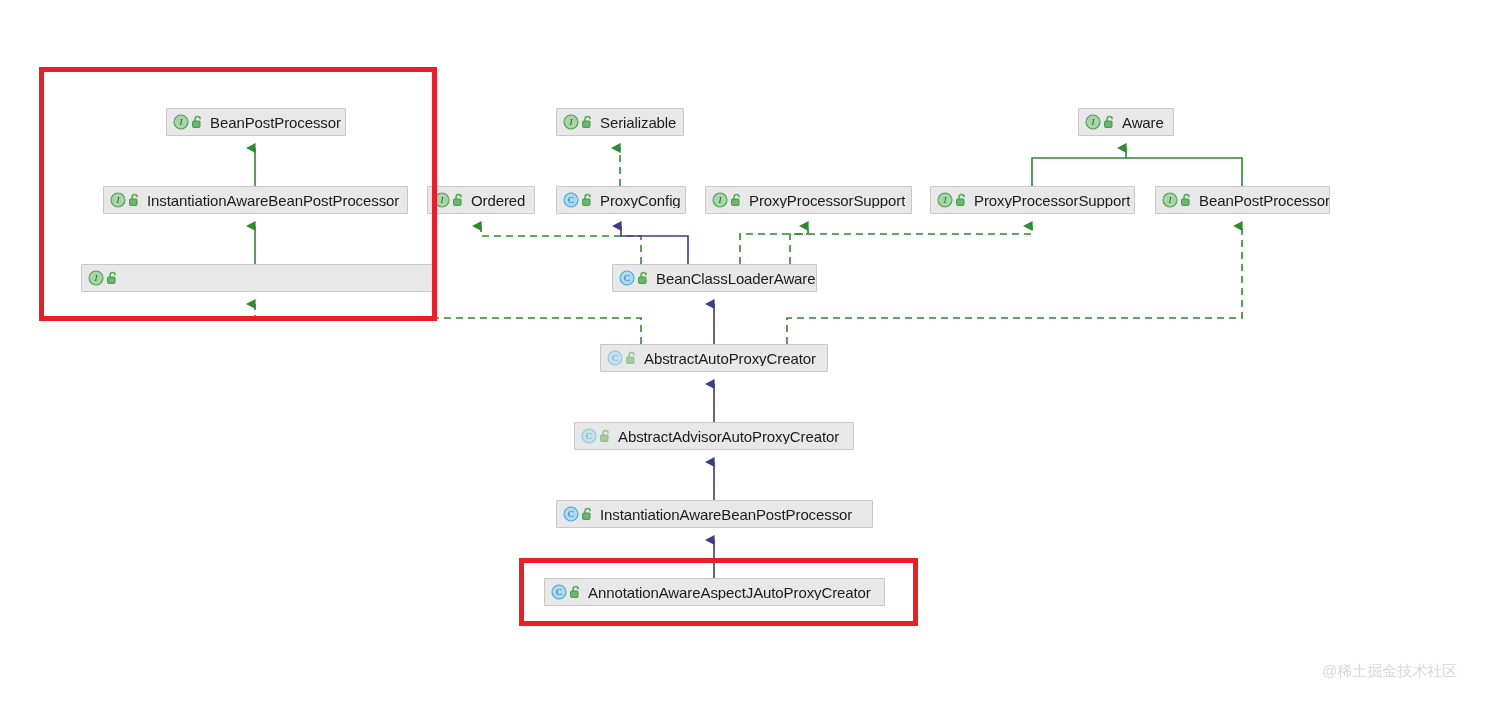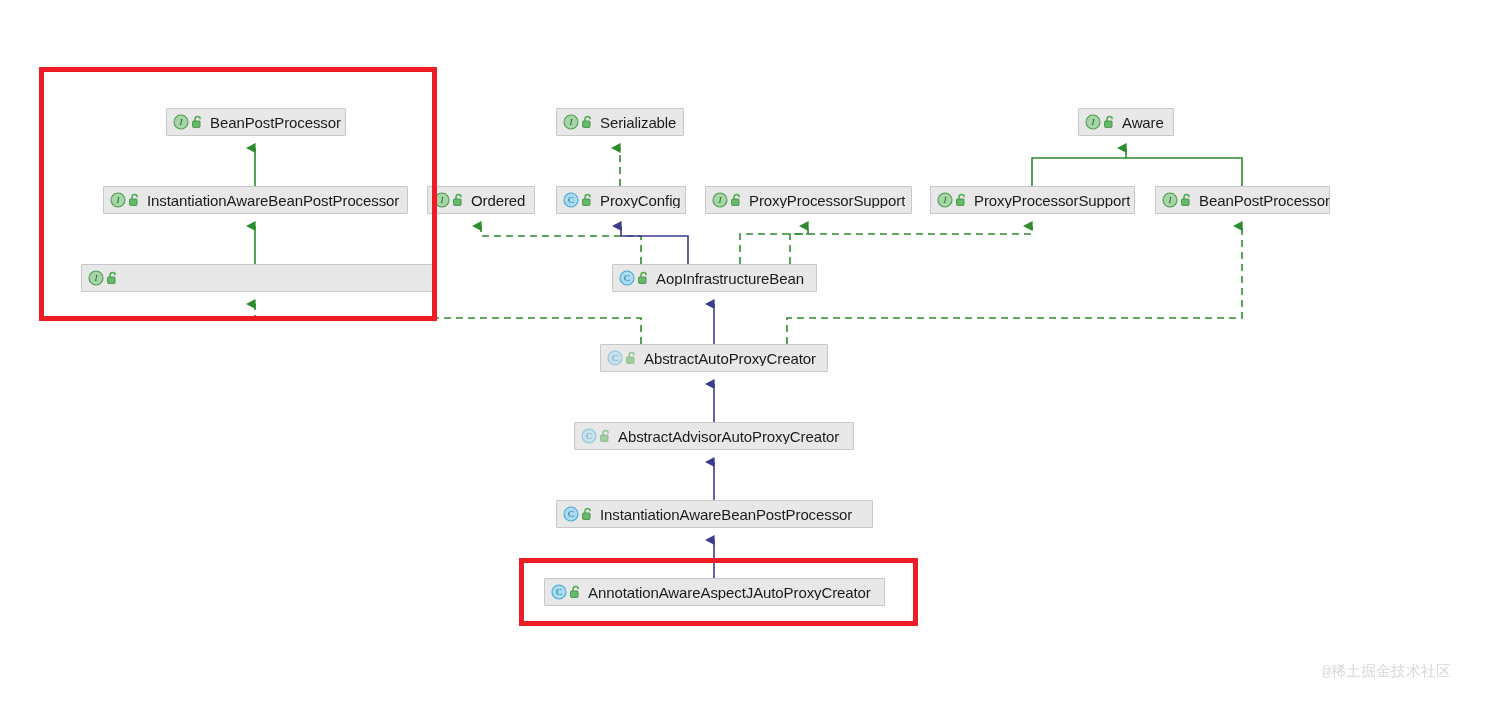--- a/index.html
+++ b/index.html
@@ -72,21 +72,21 @@
     background: transparent;
     z-index: 8;
   }
   
   .watermark {
     position: absolute;
     font-size: 15px;
     color: #d8d8d8;
     white-space: nowrap;
     z-index: 2;
-    font-family: Liberation Mono, monospace;
+    font-family: Liberation Sans, sans-serif;
   }
 </style>
 </head>
 <body>
 
 <div id="canvas">
 
   <svg id="edge-layer" viewBox="0 0 1512 704" width="1512" height="704">
     <defs>
       <marker id="arrow-green" markerWidth="11" markerHeight="11" refX="5.2" refY="9.6" orient="auto" markerUnits="userSpaceOnUse">
@@ -265,21 +265,21 @@
         <span class="icons">
           <span class="ico ico-sym"><svg width="16" height="16" viewBox="0 0 16 16">
               <circle cx="8" cy="8" r="7" fill="#a9dcf2" stroke="#4aa8d2" stroke-width="1.1"></circle>
               <text x="8" y="11.4" font-family="Liberation Serif, serif" font-size="9" text-anchor="middle" fill="#0d5d85">C</text>
             </svg></span>
           <span class="ico ico-lock"><svg width="13" height="14" viewBox="0 0 13 14">
               <path d="M4,6 V4.2 A2.6,2.6 0 0 1 9.2,4.2" fill="none" stroke="#4caf50" stroke-width="1.5"></path>
               <rect x="1.6" y="6" width="7.4" height="6.4" rx="0.8" fill="#66bb6a" stroke="#3f8f43" stroke-width="0.9"></rect>
             </svg></span>
         </span>
-        <span class="label">AopInfrastructureBean</span>
+        <span class="label">BeanClassLoaderAware</span>
       </div>
       <div class="node" style="left: 600px; top: 344px; width: 228px; height: 28px;">
         <span class="icons">
           <span class="ico ico-sym faded"><svg width="16" height="16" viewBox="0 0 16 16">
               <circle cx="8" cy="8" r="7" fill="#a9dcf2" stroke="#4aa8d2" stroke-width="1.1"></circle>
               <text x="8" y="11.4" font-family="Liberation Serif, serif" font-size="9" text-anchor="middle" fill="#0d5d85">C</text>
             </svg></span>
           <span class="ico ico-lock faded"><svg width="13" height="14" viewBox="0 0 13 14">
               <path d="M4,6 V4.2 A2.6,2.6 0 0 1 9.2,4.2" fill="none" stroke="#4caf50" stroke-width="1.5"></path>
               <rect x="1.6" y="6" width="7.4" height="6.4" rx="0.8" fill="#66bb6a" stroke="#3f8f43" stroke-width="0.9"></rect>

